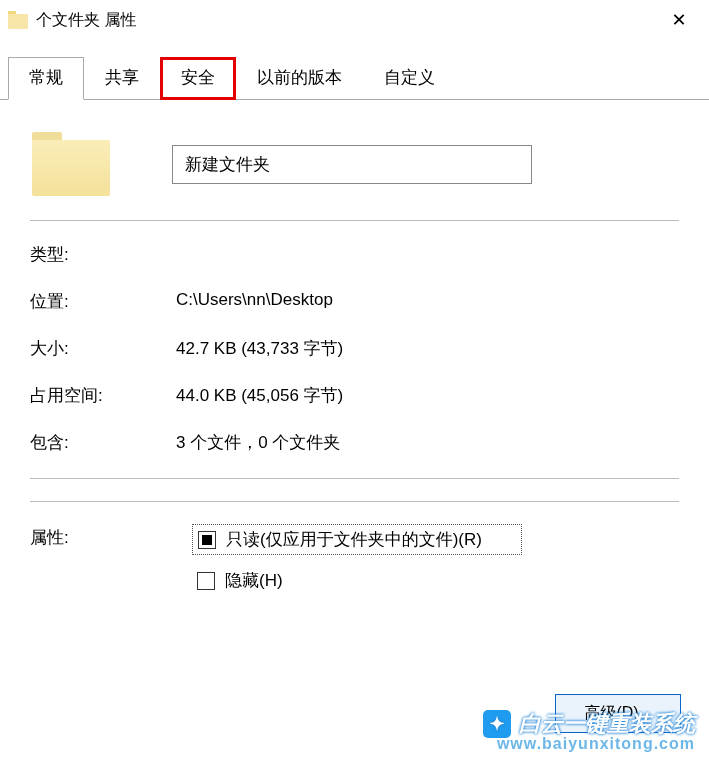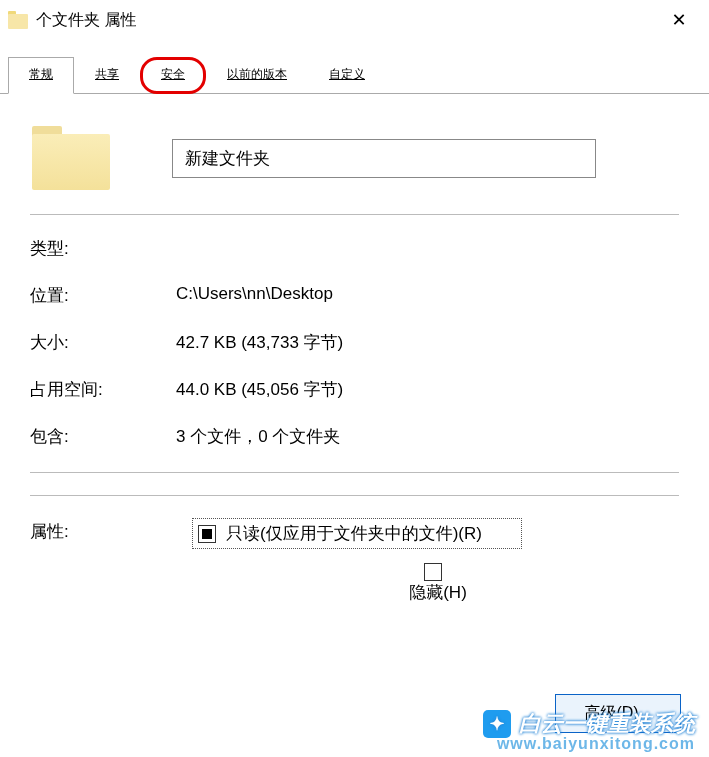--- a/index.html
+++ b/index.html
@@ -33,55 +33,53 @@
 }
 .tabs {
   display: flex;
   border-bottom: 1px solid #aaa;
   padding: 0 8px;
   margin-top: 18px;
   align-items: flex-end;
 }
 .tab-item {
   padding: 8px 20px 10px 20px;
-  font-size: 12px;
+  font-size: 17px;
   cursor: pointer;
   border: 1px solid transparent;
   position: relative;
   bottom: -1px;
-  text-decoration: underline;
 }
 .tab-item.active {
   border: 1px solid #aaa;
   border-bottom: 1px solid #fff;
   background: #fff;
 }
 .tab-item.highlight {
   outline: 3px solid #e30000;
   outline-offset: -3px;
-  border-radius: 17px;
 }
 .content {
   padding: 18px 30px 10px 30px;
 }
 .icon-row {
   display: flex;
   align-items: center;
   padding: 14px 0 20px 0;
 }
 .folder-large {
   width: 78px; height: 64px; position: relative; margin-left: 2px;
 }
 .folder-large .tab { position:absolute; top:0; left:0; width:30px; height:12px; background:#f0dd9a; border-radius:2px 2px 0 0;}
 .folder-large .body { position:absolute; top:8px; left:0; width:78px; height:56px; background:linear-gradient(to bottom,#faedb8,#f4e19a); border-radius:2px;}
 .folder-name-box {
   margin-left: 62px;
   border: 1px solid #888;
   padding: 7px 12px;
-  width: 424px;
+  width: 360px;
   font-size: 17px;
 }
 hr.sep {
   border: none;
   border-top: 1px solid #bbb;
   margin: 4px 0 22px 0;
 }
 .proprow {
   display: flex;
   margin-bottom: 24px;
@@ -109,21 +107,21 @@
 .chk.tri::after {
   content:""; width:10px; height:10px; background:#000;
 }
 .readonly-wrap {
   border: 1px dotted #555;
   padding: 3px 5px;
   display: inline-flex;
   align-items: center;
   width: 330px;
 }
-.hidden-line { margin-top: 14px; margin-left: 5px; flex-direction: column;}
+.hidden-line { margin-top: 14px; margin-left: 5px;}
 .adv-btn {
   position: absolute;
   right: 28px;
   bottom: 24px;
   border: 1px solid #0a63c7;
   background: #eaf3fc;
   padding: 8px 28px;
   font-size: 16px;
   cursor: pointer;
   text-align: right;

